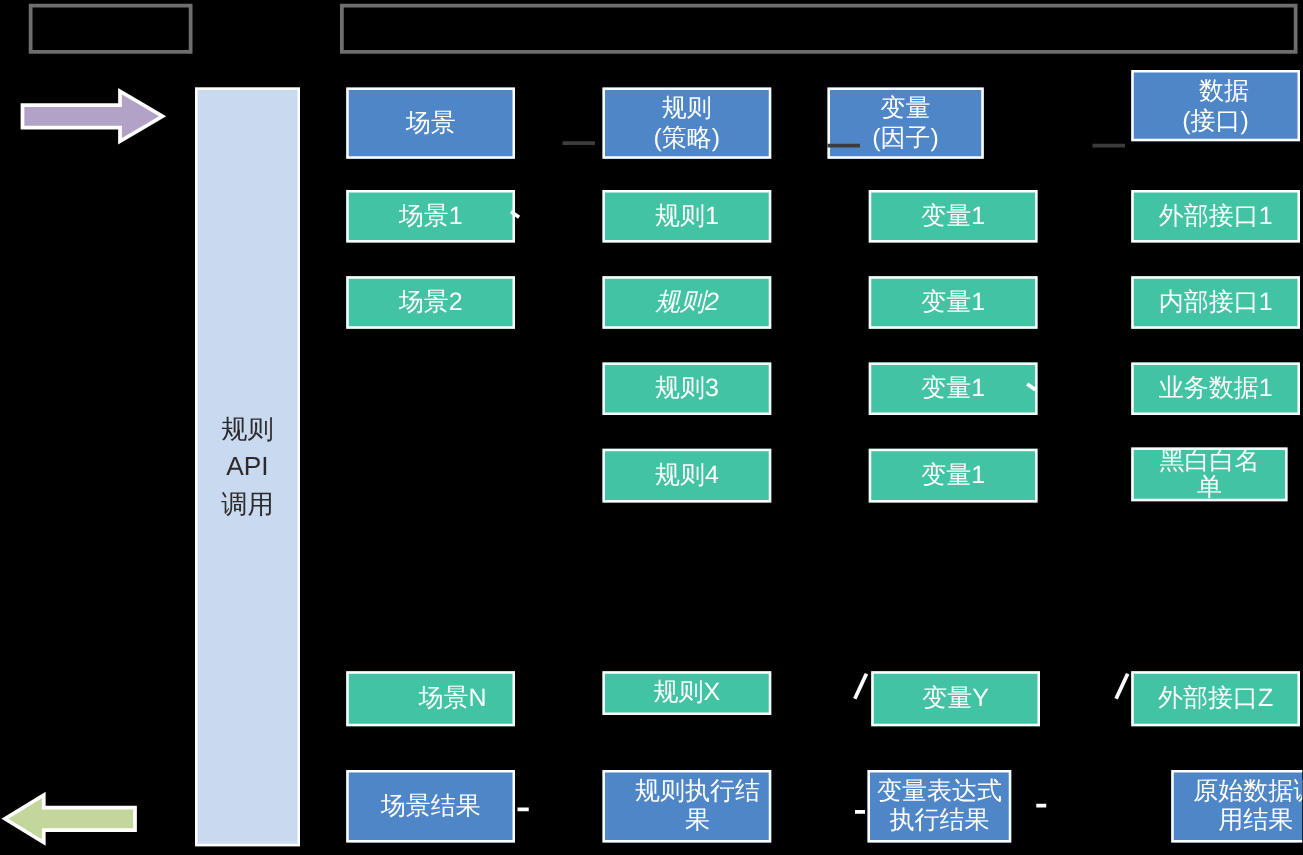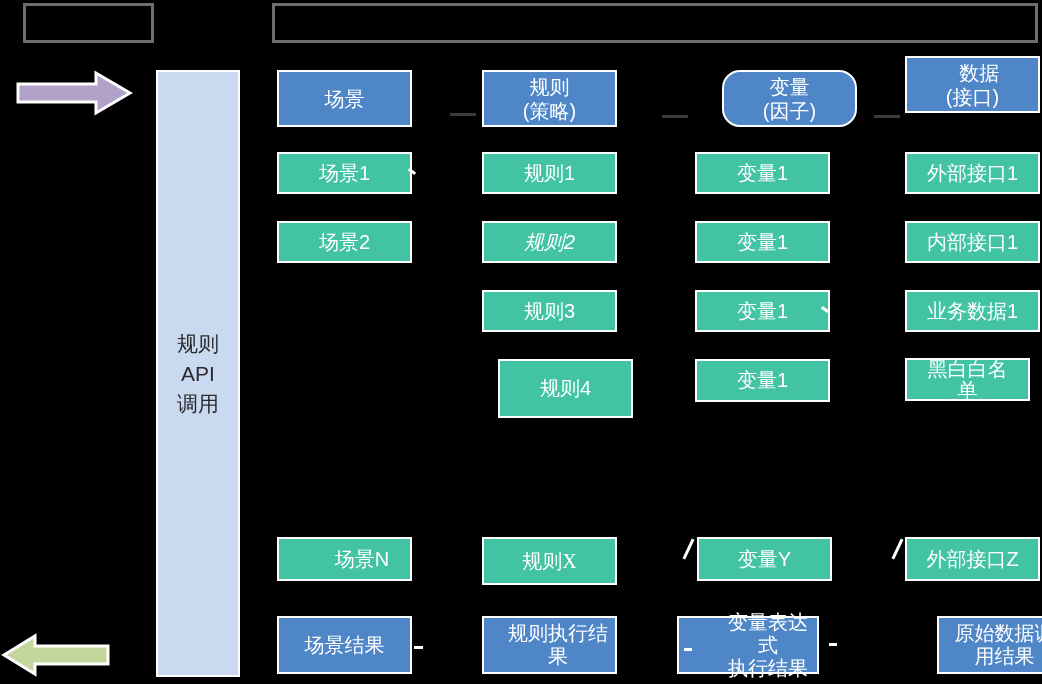--- a/index.html
+++ b/index.html
@@ -55,33 +55,33 @@
   <div class="box green" style="left:277px;top:152px;width:135px;height:42px;">场景1</div>
   <div class="box green" style="left:277px;top:221px;width:135px;height:42px;">场景2</div>
   <div class="box green" style="left:277px;top:537px;width:135px;height:44px;padding-left:35px;">场景N</div>
   <div class="box blue" style="left:277px;top:616px;width:135px;height:58px;">场景结果</div>
 
   <div class="box blue hdr" style="left:482px;top:70px;width:135px;height:57px;">规则
 (策略)</div>
   <div class="box green" style="left:482px;top:152px;width:135px;height:42px;">规则1</div>
   <div class="box green" style="left:482px;top:221px;width:135px;height:42px;font-style:italic;">规则2</div>
   <div class="box green" style="left:482px;top:290px;width:135px;height:42px;">规则3</div>
-  <div class="box green" style="left:482px;top:359px;width:135px;height:59px;margin-left:16px;">规则4</div>
-  <div class="box green" style="left:482px;top:537px;width:135px;height:48px;font-family:Liberation Serif, serif;">规则X</div>
+  <div class="box green" style="left:482px;top:359px;width:135px;height:43px;">规则4</div>
+  <div class="box green" style="left:482px;top:537px;width:135px;height:35px;">规则X</div>
   <div class="box blue" style="left:482px;top:616px;width:135px;height:58px;padding-left:17px;">规则执行结
 果</div>
 
-  <div class="box blue hdr" style="left:722px;top:70px;width:135px;height:57px;border-radius:18px;">变量
+  <div class="box blue hdr" style="left:662px;top:70px;width:125px;height:57px;">变量
 (因子)</div>
   <div class="box green" style="left:695px;top:152px;width:135px;height:42px;">变量1</div>
   <div class="box green" style="left:695px;top:221px;width:135px;height:42px;">变量1</div>
   <div class="box green" style="left:695px;top:290px;width:135px;height:42px;">变量1</div>
   <div class="box green" style="left:695px;top:359px;width:135px;height:43px;">变量1</div>
   <div class="box green" style="left:697px;top:537px;width:135px;height:44px;">变量Y</div>
-  <div class="box blue" style="left:677px;top:616px;width:142px;height:58px;padding-left:40px;">变量表达式
+  <div class="box blue" style="left:694px;top:616px;width:115px;height:58px;">变量表达式
 执行结果</div>
 
   <div class="box blue hdr" style="left:905px;top:56px;width:135px;height:57px;text-align:right;">数据
 (接口)</div>
   <div class="box green" style="left:905px;top:152px;width:135px;height:42px;">外部接口1</div>
   <div class="box green" style="left:905px;top:221px;width:135px;height:42px;">内部接口1</div>
   <div class="box green" style="left:905px;top:290px;width:135px;height:42px;">业务数据1</div>
   <div class="box green" style="left:905px;top:358px;width:125px;height:43px;line-height:21px;">黑白白名
 单</div>
   <div class="box green" style="left:905px;top:537px;width:135px;height:44px;">外部接口Z</div>

